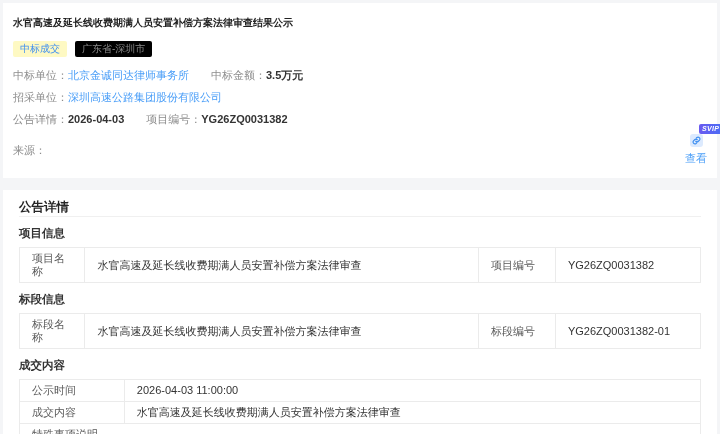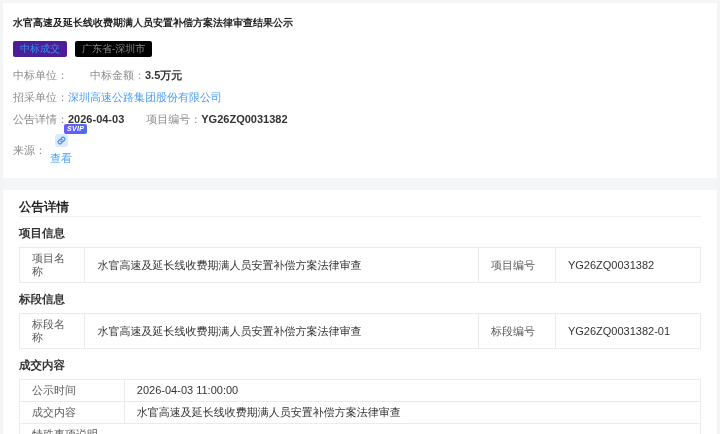--- a/index.html
+++ b/index.html
@@ -16,25 +16,25 @@
   .head-card { padding:10px 10px 13px 10px; }
   .page-title {
     font-size:10px; line-height:20px; font-weight:bold; color:#222;
     margin-bottom:8px;
   }
   .badges { display:flex; gap:8px; margin-bottom:11px; }
   .badge {
     font-size:10px; line-height:16px; padding:0 7px; border-radius:2px;
     display:inline-block;
   }
-  .badge-blue { background:#4c1d95; color:#3d8ef0; }
+  .badge-blue { background:#fef9c3; color:#3d8ef0; }
   .badge-gray { background:#000000; color:#8a8a8a; }
 
   .meta-row { font-size:11px; line-height:14px; margin-bottom:8px; display:flex; align-items:center; }
-  .meta-row:last-child { margin-bottom:0; }
+  .meta-row:last-child { margin-bottom:0;justify-content:space-between; }
   .meta-label { color:#8c8c8c; }
   .meta-link { color:#4a9ef8; cursor:pointer; text-decoration:none; }
   .meta-strong { color:#333; font-weight:bold; }
   .meta-gap { width:22px; }
 
   .source-view {
     position:relative; display:inline-flex; align-items:center; gap:4px;
     color:#4a9ef8; cursor:pointer; margin-left:4px;flex-direction:column;
   }
   .link-ico {
@@ -74,20 +74,21 @@
   <div class="card head-card">
     <div class="page-title">水官高速及延长线收费期满人员安置补偿方案法律审查结果公示</div>
 
     <div class="badges">
       <span class="badge badge-blue">中标成交</span>
       <span class="badge badge-gray">广东省-深圳市</span>
     </div>
 
     <div class="meta-row">
       <span class="meta-label">中标单位：</span>
+      <a class="meta-link">北京金诚同达律师事务所</a>
       <span class="meta-gap"></span>
       <span class="meta-label">中标金额：</span>
       <span class="meta-strong">3.5万元</span>
     </div>
 
     <div class="meta-row">
       <span class="meta-label">招采单位：</span>
       <a class="meta-link">深圳高速公路集团股份有限公司</a>
     </div>
 

